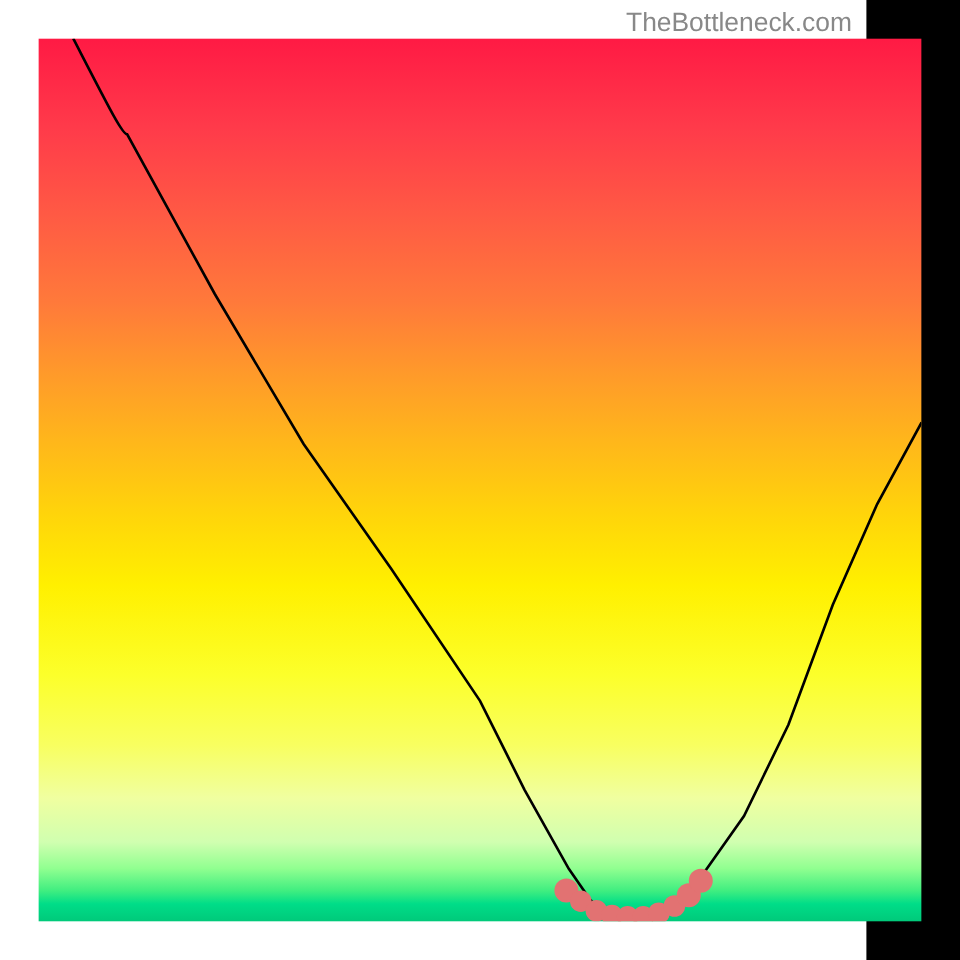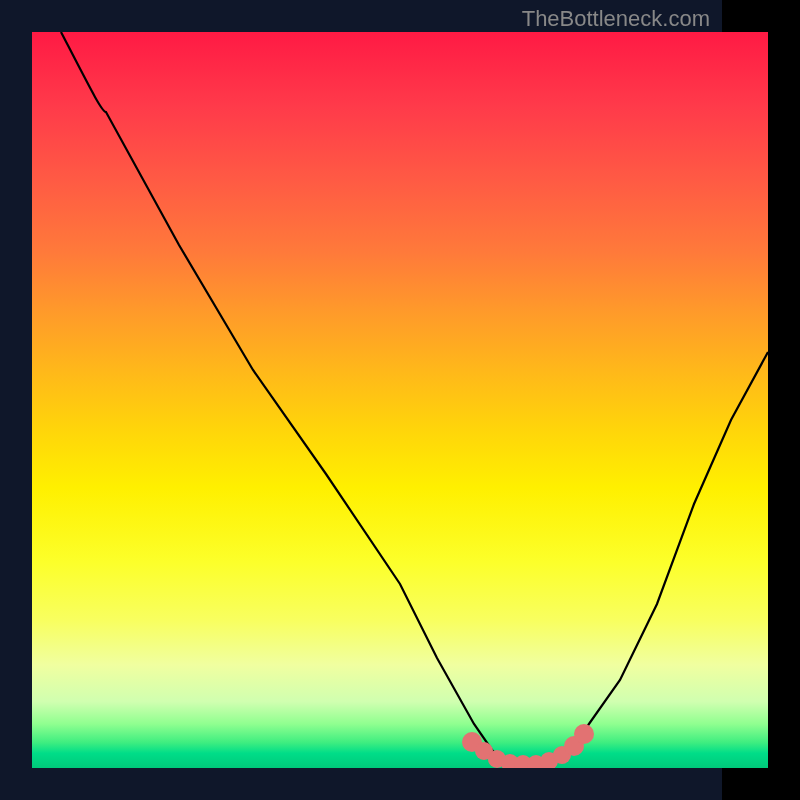--- a/index.html
+++ b/index.html
@@ -8,21 +8,21 @@
     background: #000;
     width: 800px;
     height: 800px;
     position: relative;
     font-family: Arial, sans-serif;
   }
   .container {
     width: 722px;
     height: 800px;
     position: relative;
-    background: #0f172a;
+    background: #ffffff;
   }
   .watermark {
     position: absolute;
     top: 6px;
     right: 12px;
     color: #888;
     font-size: 22px;
     font-weight: 500;
     z-index: 10;
   }

